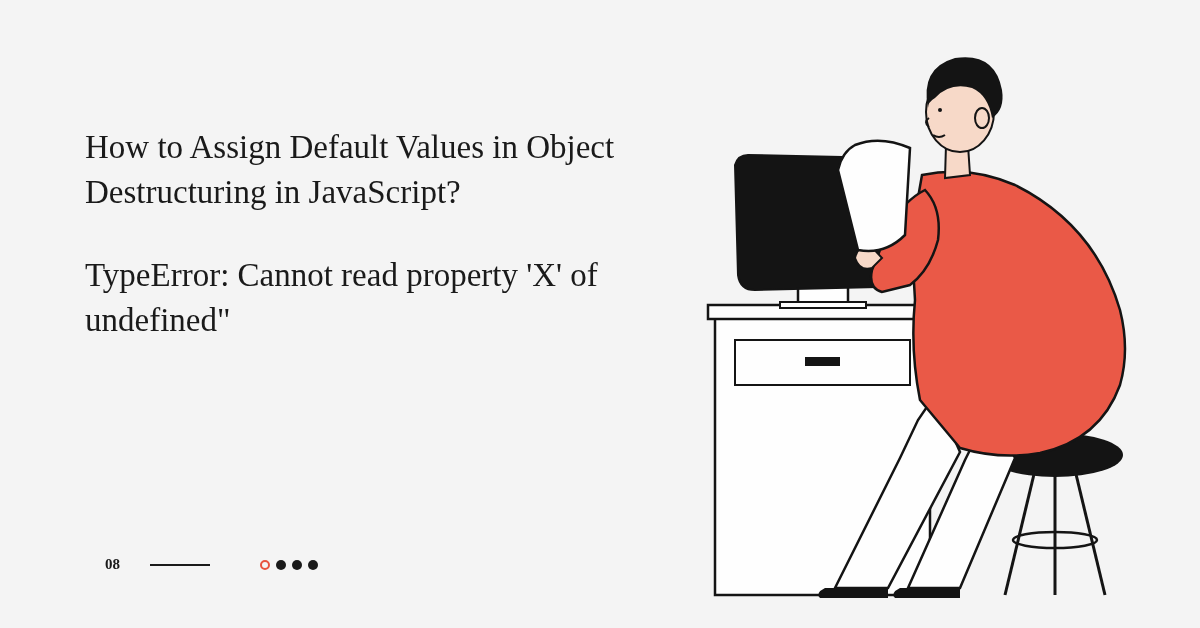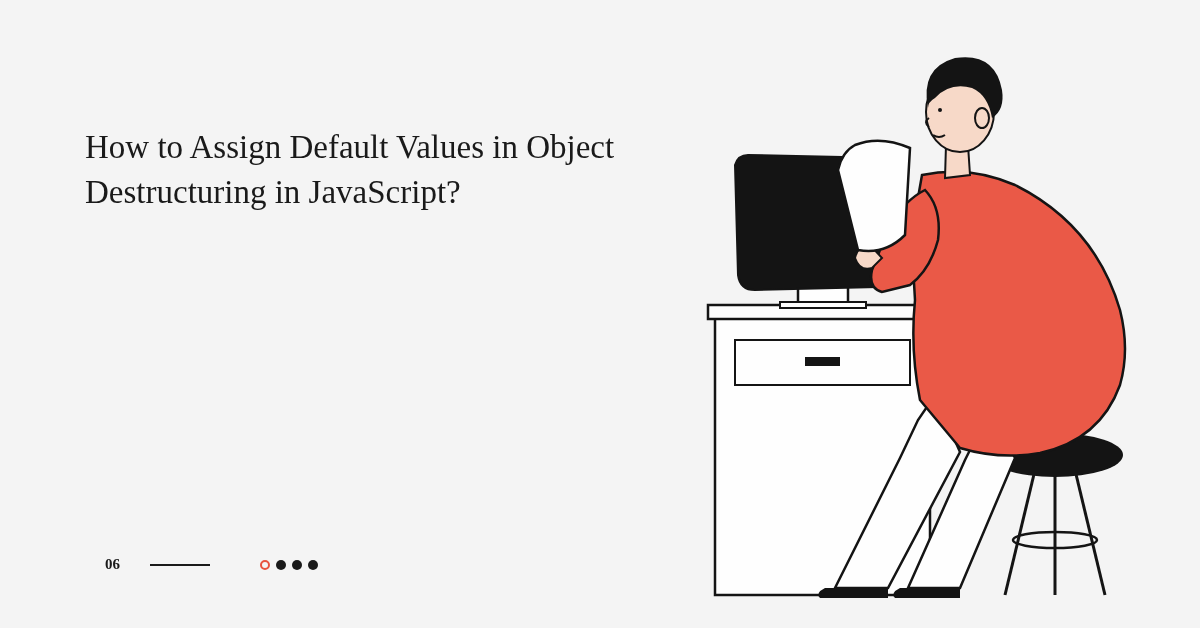--- a/index.html
+++ b/index.html
@@ -71,24 +71,25 @@
       top: 40px;
       width: 560px;
       height: 560px;
     }
   </style>
 </head>
 <body>
 
 <div class="content">
   <h1 class="title">How to Assign Default Values in Object Destructuring in JavaScript?</h1>
+  <p class="subtitle">TypeError: Cannot read property 'X' of undefined"</p>
 </div>
 
 <div class="footer">
-  <span class="page-num">06</span>
+  <span class="page-num">08</span>
   <div class="line"></div>
   <div class="dots">
     <div class="dot accent"></div>
     <div class="dot"></div>
     <div class="dot"></div>
     <div class="dot"></div>
   </div>
 </div>
 
 <div class="illustration">

